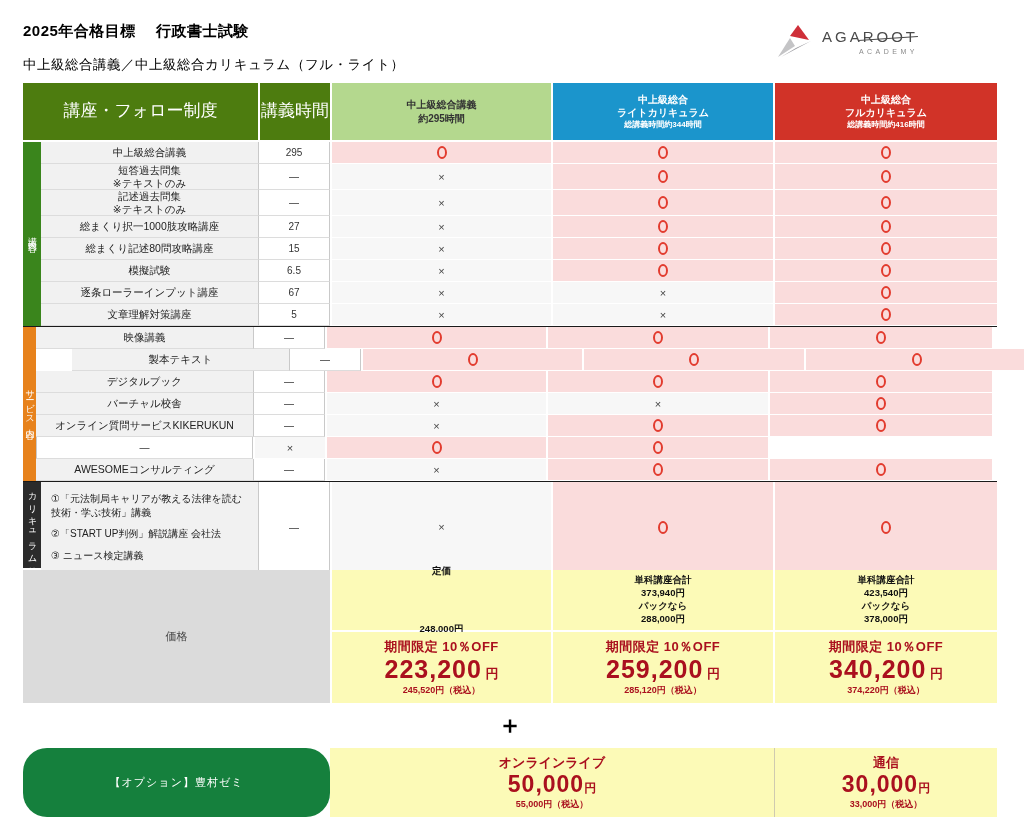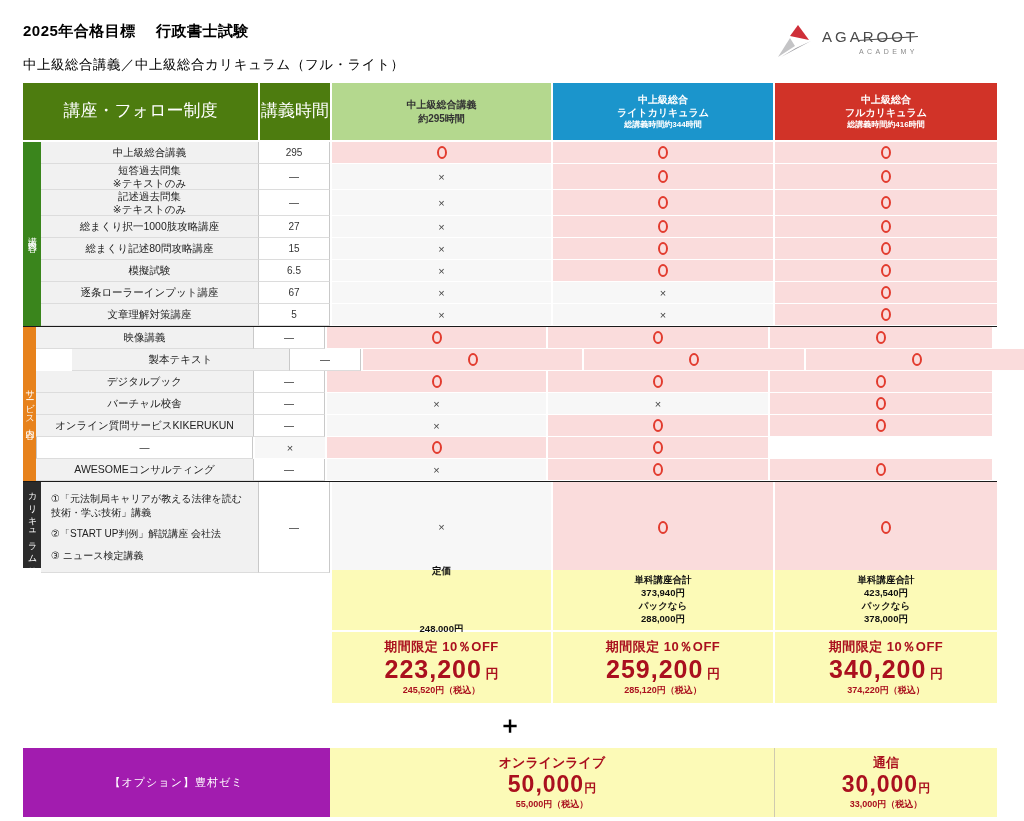--- a/index.html
+++ b/index.html
@@ -63,21 +63,21 @@
   .pline{font-size:9.5px;font-weight:bold;color:#111;line-height:1.35;}
   .price-bottom{background:var(--highlight-yellow);border-left:2px solid #fff;display:flex;flex-direction:column;justify-content:center;align-items:center;color:var(--price-red);text-align:center;}
   .promo{font-size:13px;font-weight:bold;letter-spacing:.5px;}
   .big{font-size:25px;font-weight:bold;line-height:1.1;letter-spacing:1px;}
   .big .unit{font-size:13px;letter-spacing:0;}
   .tax{font-size:9px;font-weight:bold;}
 
   
   .plus{width:974px;text-align:center;font-size:24px;font-weight:bold;color:#000;padding:10px 0 11px 0;line-height:1;}
   .option{display:grid;grid-template-columns:307px 444px 223px;height:69px;}
-  .option-label{background:#a21caf;color:#fff;display:flex;align-items:center;justify-content:center;font-size:11px;letter-spacing:1px;}
+  .option-label{background:#15803d;color:#fff;display:flex;align-items:center;justify-content:center;font-size:11px;letter-spacing:1px;border-radius:24px;}
   .option-cell{background:var(--highlight-yellow);display:flex;flex-direction:column;justify-content:center;align-items:center;color:var(--price-red);text-align:center;}
   .option-cell + .option-cell{border-left:1px solid #cfcab0;}
   .opt-name{font-size:13px;font-weight:bold;}
   .opt-big{font-size:23px;font-weight:bold;line-height:1.1;letter-spacing:1px;}
   .opt-big .unit{font-size:12px;letter-spacing:0;}
 </style>
 </head>
 <body>
 
 <div class="wrap">
@@ -353,20 +353,21 @@
               </div>
               <div class="cell mark-cell cell-o">
                 <div class="ring"></div>
               </div>
             </div>
           </div>
         </div>
       </div>
 
     <div class="price-block">
+      <div class="price-label">価格</div>
     <div class="cell price-top" style="grid-area: 1 / 2; gap: 45px;">
           <div class="pline">定価</div>
           <div class="pline">248,000円</div>
         </div>
         <div class="cell price-bottom" style="grid-area: 2 / 2;">
           <div class="promo">期間限定 10％OFF</div>
           <div class="big"><span>223,200</span><span class="unit"> 円</span></div>
           <div class="tax">245,520円（税込）</div>
         </div>
         <div class="cell price-top" style="grid-area: 1 / 3;">

